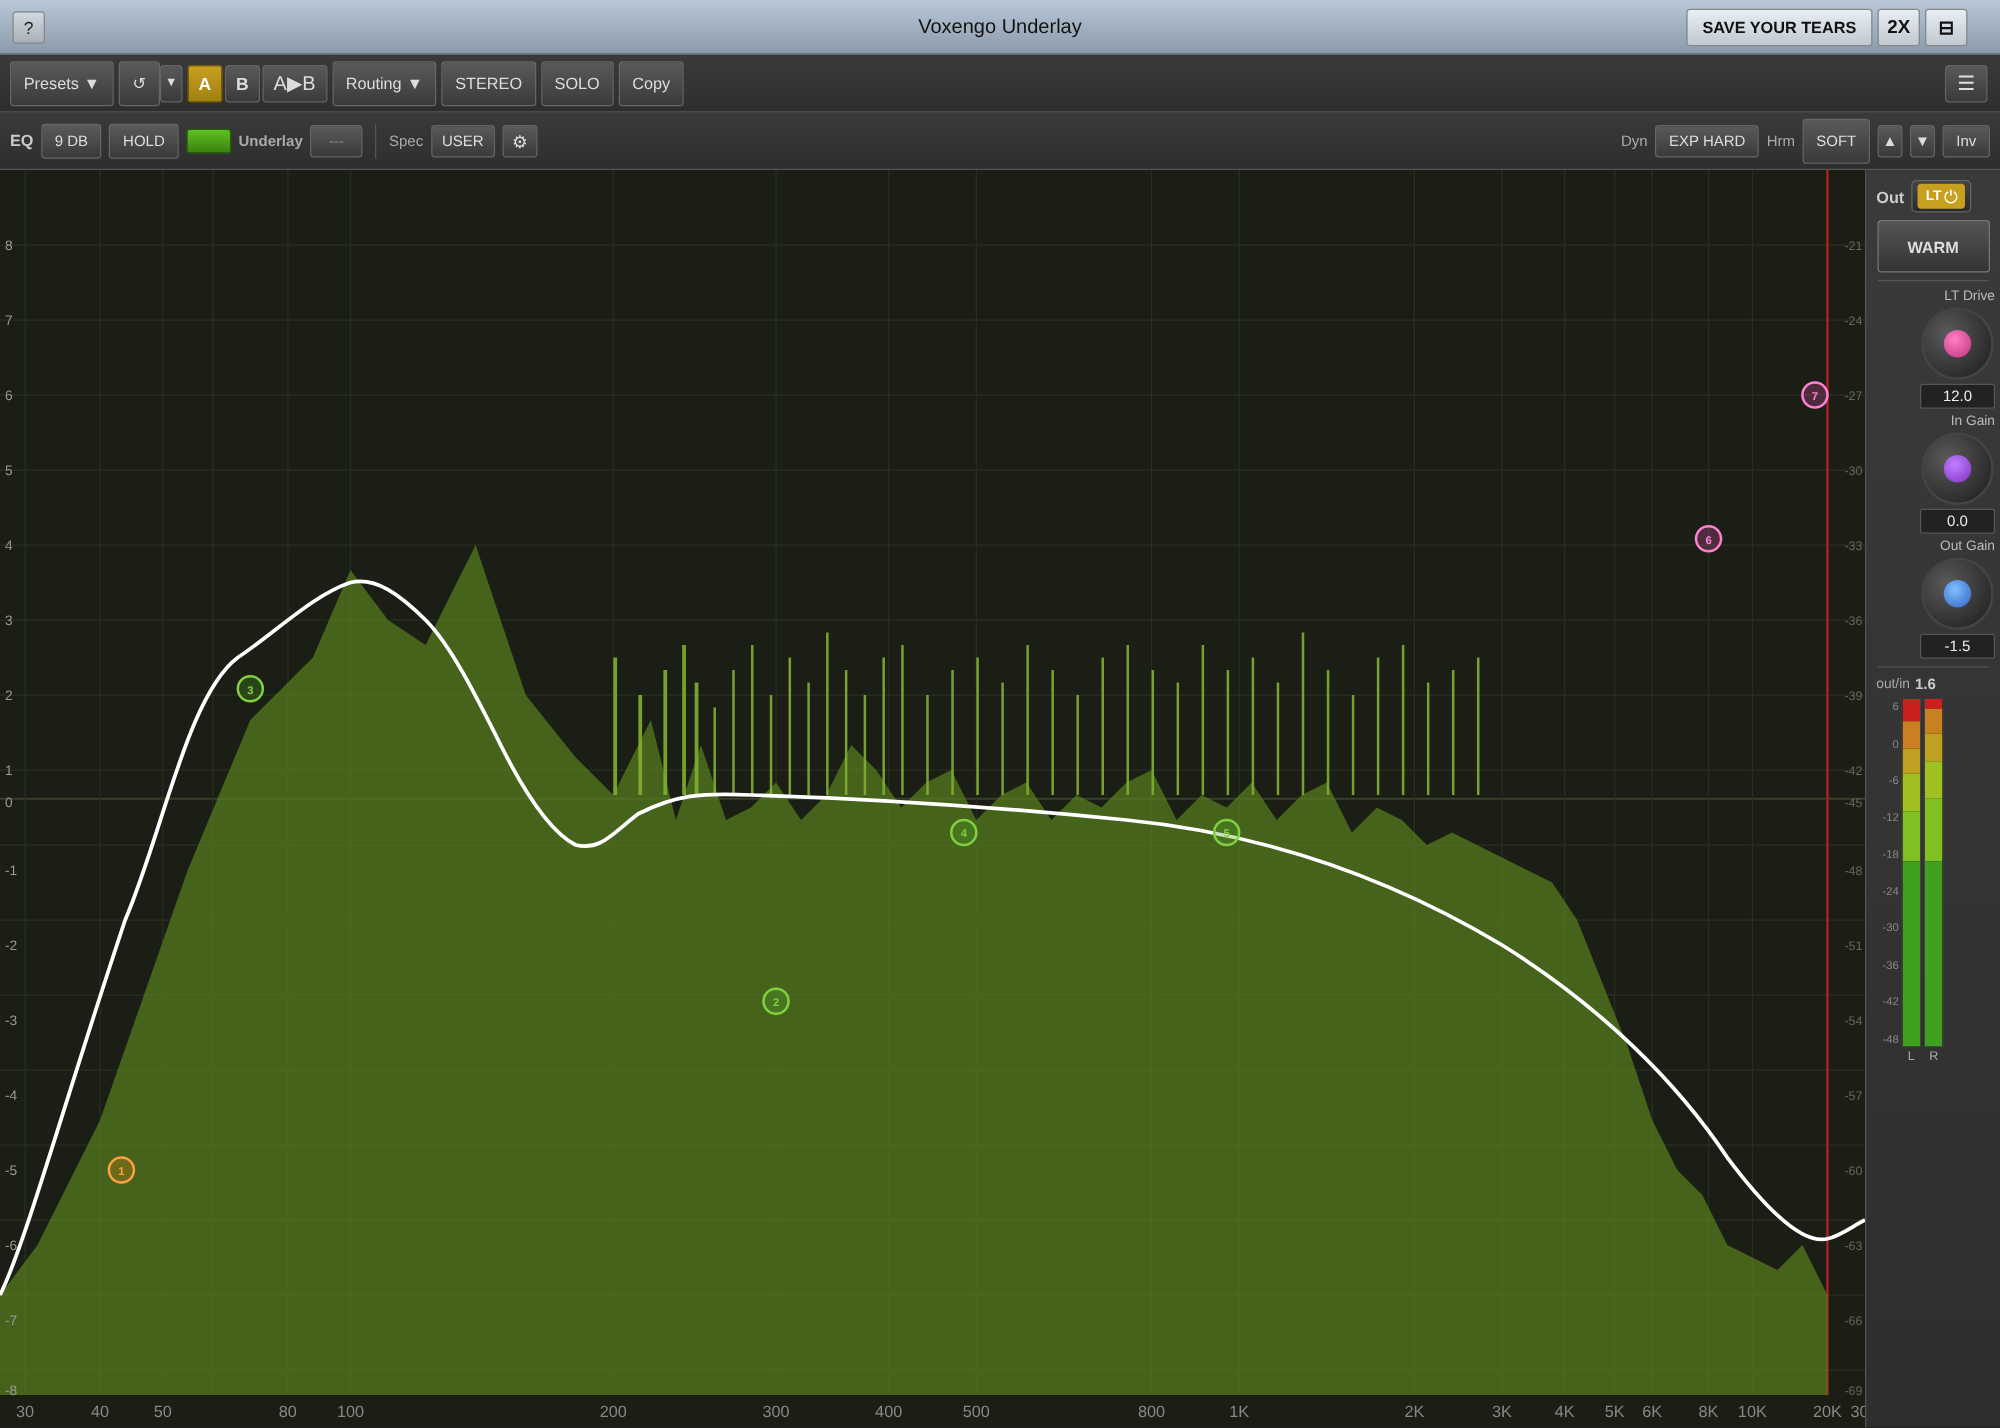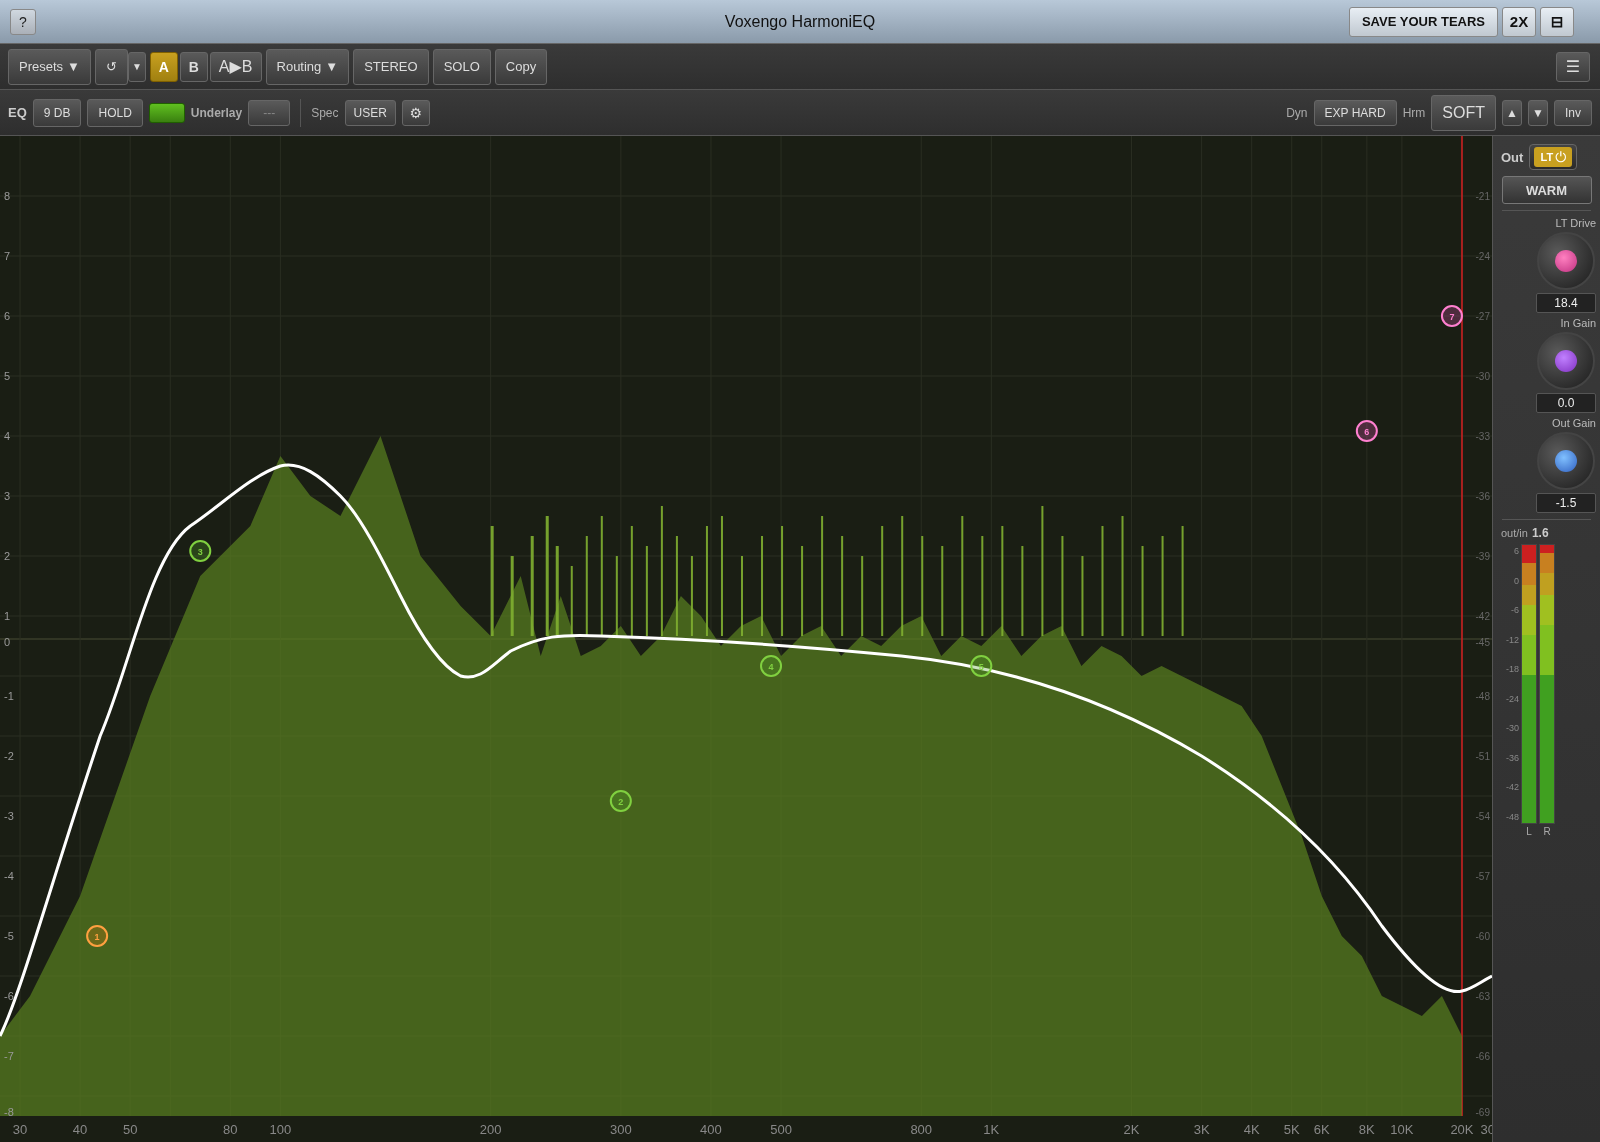--- a/index.html
+++ b/index.html
@@ -216,21 +216,21 @@
     }
     .eq-hrm-label { color: #aaa; font-size: 12px; }
     .eq-soft-btn {
       background: linear-gradient(to bottom, #5a5a5a, #3a3a3a);
       border: 1px solid #666;
       border-radius: 3px;
       color: #ddd;
       padding: 14px 10px;
       height: 36px;
       cursor: pointer;
-      font-size: 16px;
+      font-size: 12px;
       display: flex; align-items: center;
     }
     .eq-arrow-btn {
       background: linear-gradient(to bottom, #5a5a5a, #3a3a3a);
       border: 1px solid #666;
       border-radius: 3px;
       color: #ddd;
       width: 20px; height: 26px;
       cursor: pointer;
       display: flex; align-items: center; justify-content: center;
@@ -313,21 +313,21 @@
       gap: 2px;
     }
     .lt-text { color: #fff; font-size: 11px; font-weight: bold; }
     .lt-power { color: #fff; font-size: 14px; }
 
     .warm-btn {
       background: linear-gradient(to bottom, #555, #333);
       border: 1px solid #777;
       border-radius: 3px;
       color: #ddd;
-      width: 90px; height: 28px;
+      width: 90px; height: 42px;
       font-size: 13px; font-weight: bold;
       cursor: pointer;
       display: flex; align-items: center; justify-content: center;
     }
 
     .knob-section { display: flex; flex-direction: column; align-items: flex-end; gap: 2px; width: 100%; }
     .knob-label { color: #bbb; font-size: 11px; }
     .knob-container {
       width: 60px; height: 60px;
       position: relative;
@@ -376,21 +376,21 @@
   </style>
 </head>
 <body>
 
 <div id="title-bar">
   <div class="title-left">
     <div id="help-btn">
       <span>?</span>
     </div>
   </div>
-  <span class="title">Voxengo HarmoniEQ</span>
+  <span class="title">Voxengo Underlay</span>
   <div class="title-right">
     <button class="title-btn">SAVE YOUR TEARS</button>
     <button class="title-btn title-btn-small">2X</button>
     <button class="title-btn title-btn-small">
       <span>⊟</span>
     </button>
   </div>
 </div>
 
 <div id="toolbar">
@@ -745,21 +745,21 @@
 
     <div class="rp-divider"></div>
 
     <div class="knob-section">
       <span class="knob-label">LT Drive</span>
       <div class="knob-container">
         <div class="knob-outer">
           <div class="knob-center-pink"></div>
         </div>
       </div>
-      <div class="knob-value-box">18.4</div>
+      <div class="knob-value-box">12.0</div>
     </div>
 
     <div class="knob-section">
       <span class="knob-label">In Gain</span>
       <div class="knob-container">
         <div class="knob-outer">
           <div class="knob-center-purple"></div>
         </div>
       </div>
       <div class="knob-value-box">0.0</div>

